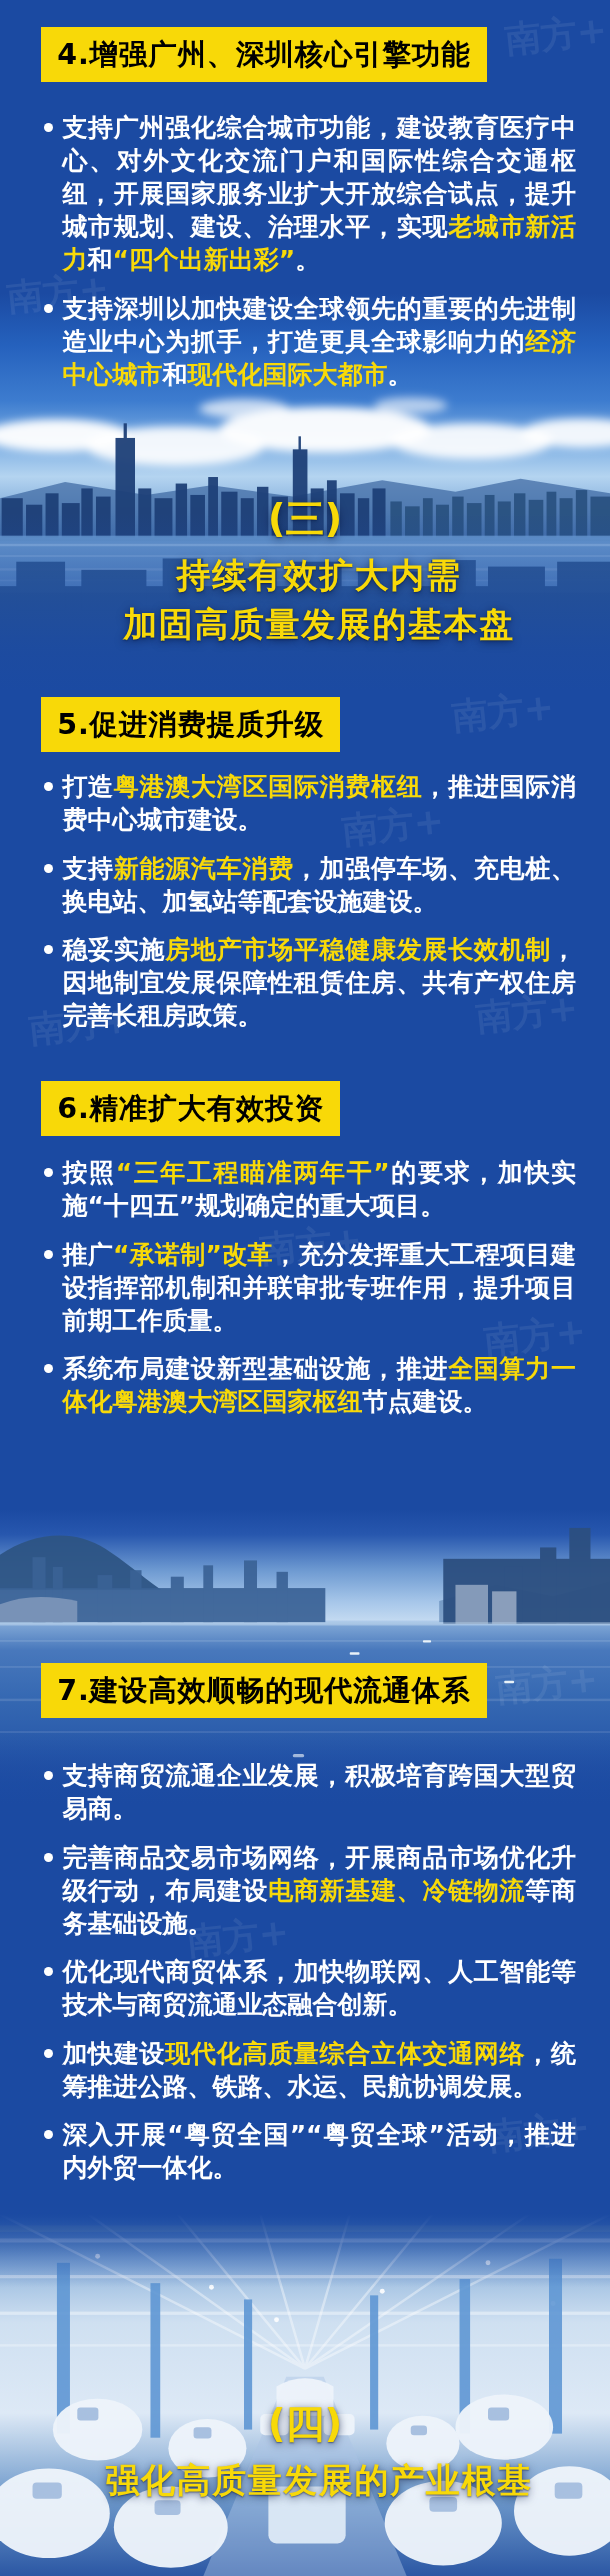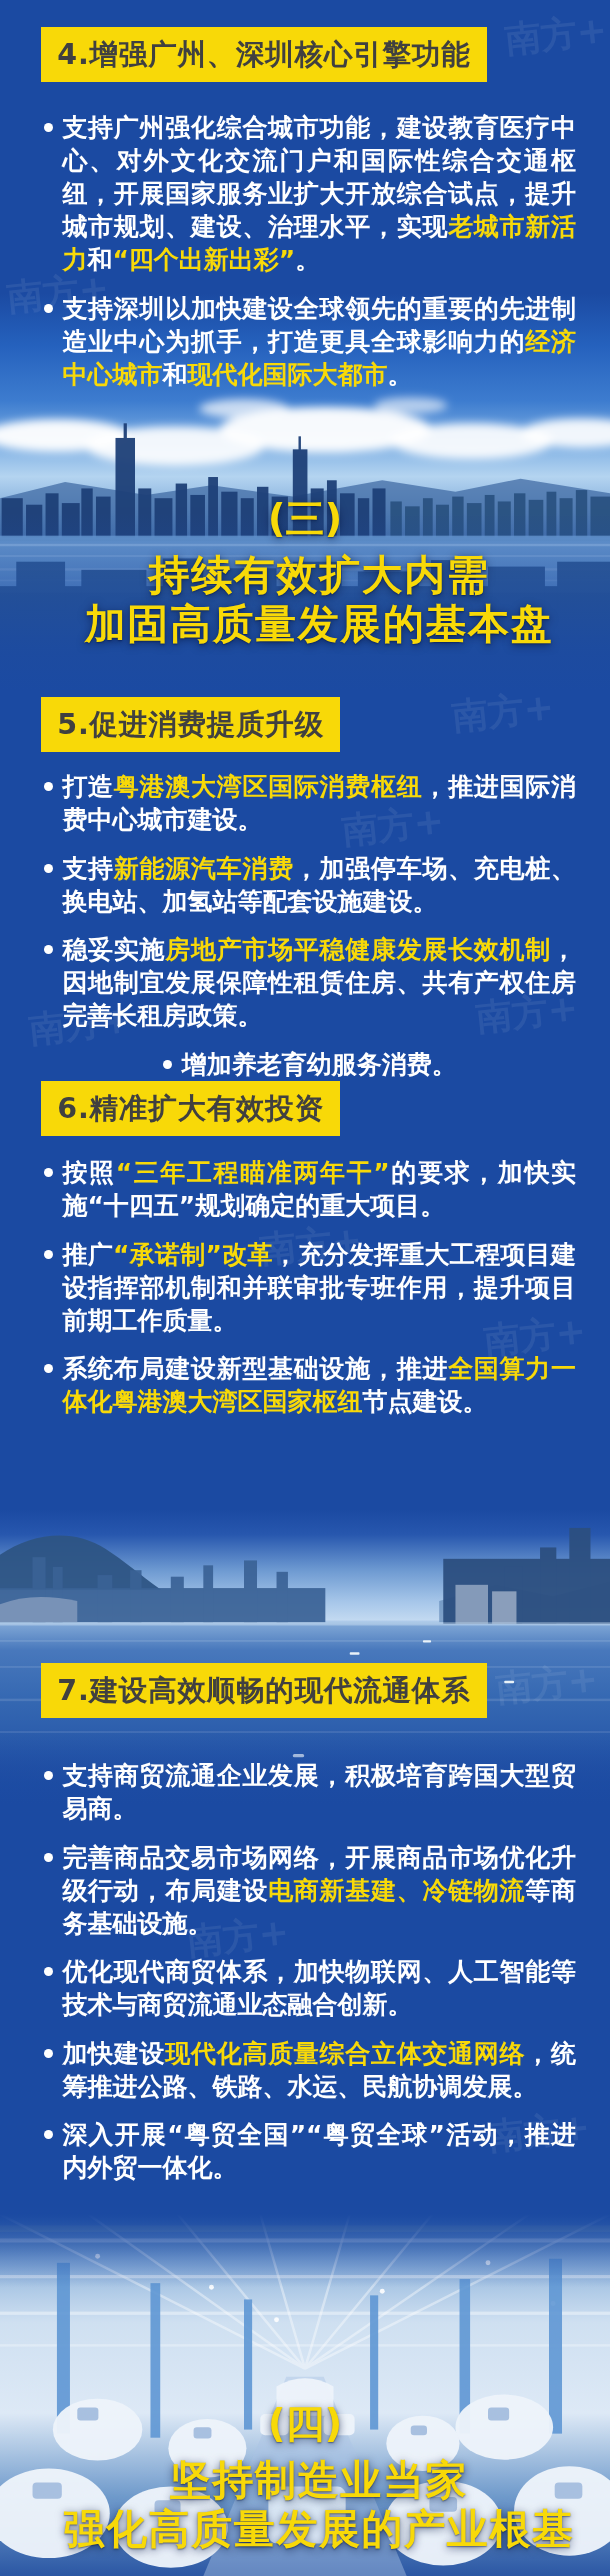--- a/index.html
+++ b/index.html
@@ -12,42 +12,42 @@
   #photo1{top:293px;height:399px;}
   #photo2{top:1510px;height:305px;}
   #photo3{top:2214px;height:362px;}
   .photo svg{display:block;width:100%;height:100%;}
 
   .wm{position:absolute;z-index:1;color:#ffffff;opacity:.07;font-size:36px;
       font-weight:bold;transform:rotate(-6deg);pointer-events:none;white-space:nowrap;}
 
   .sec-header{
     position:absolute;left:41px;z-index:2;
-    background:#f8d908;color:#404040;
+    background:#f8d908;color:#000000;
     font-size:28.5px;font-weight:bold;line-height:1;
     padding:14px 16.3px 12.2px 16.3px;letter-spacing:0.8px;white-space:nowrap;
   }
   #h4{top:27px;} #h5{top:697px;} #h6{top:1081px;} #h7{top:1663px;text-align:center;}
 
   .blist{position:absolute;left:42px;width:534px;z-index:2;
          list-style:none;margin:0;padding:0;}
   #l4{top:111px;} #l5{top:770px;} #l6{top:1156px;} #l7{top:1759px;}
   .bullet{display:flex;margin-bottom:15.5px;justify-content:center;}
   .dot{flex:0 0 auto;width:9px;height:9px;border-radius:50%;background:#ffffff;
        margin:12.2px 9.8px 0 1.6px;}
   .bt{margin:0;color:#ffffff;font-size:25px;line-height:33px;font-weight:bold;
       text-align:justify;}
   .bt .hl{color:#f8d908;}
 
   .part-title{position:absolute;left:0;width:610px;z-index:2;text-align:center;
       color:#f8d908;font-weight:bold;
       text-shadow:0 2.4px 8.1px rgba(4,18,60,.65),0 0.8px 1.6px rgba(4,18,60,.5);}
   #p3{top:498px;} #p4{top:2403px;}
   .pt-num{font-size:39px;line-height:42px;margin-bottom:11.4px;}
-  .pt-line{font-size:41px;line-height:49px;letter-spacing:1.6px;margin-left:28px;}
+  .pt-line{font-size:34px;line-height:49px;letter-spacing:1.6px;margin-left:28px;}
 </style>
 </head>
 <body>
 
 <div class="photo" id="photo1">
 <svg viewBox="0 0 750 490" preserveAspectRatio="none">
   <defs>
     <linearGradient id="g1sky" x1="0" y1="0" x2="0" y2="1">
       <stop offset="0" stop-color="#1b4aa2"></stop>
           <stop offset="0.13" stop-color="#2561bd"></stop>
@@ -318,24 +318,20 @@
     <p class="bt"><span>打造</span><span class="hl">粤港澳大湾区国际消费枢纽</span><span>，推进国际消费中心城市建设。</span></p>
   </li>
   <li class="bullet">
     <span class="dot"></span>
     <p class="bt"><span>支持</span><span class="hl">新能源汽车消费</span><span>，加强停车场、充电桩、换电站、加氢站等配套设施建设。</span></p>
   </li>
   <li class="bullet">
     <span class="dot"></span>
     <p class="bt"><span>稳妥实施</span><span class="hl">房地产市场平稳健康发展长效机制</span><span>，因地制宜发展保障性租赁住房、共有产权住房完善长租房政策。</span></p>
   </li>
-  <li class="bullet">
-    <span class="dot"></span>
-    <p class="bt"><span>增加养老育幼服务消费。</span></p>
-  </li>
 </ul>
 
 <div class="sec-header" id="h6">6.精准扩大有效投资</div>
 <ul class="blist" id="l6">
   <li class="bullet">
     <span class="dot"></span>
     <p class="bt"><span>按照</span><span class="hl">“三年工程瞄准两年干”</span><span>的要求，加快实施“十四五”规划确定的重大项目。</span></p>
   </li>
   <li class="bullet">
     <span class="dot"></span>
@@ -366,16 +362,15 @@
     <p class="bt"><span>加快建设</span><span class="hl">现代化高质量综合立体交通网络</span><span>，统筹推进公路、铁路、水运、民航协调发展。</span></p>
   </li>
   <li class="bullet">
     <span class="dot"></span>
     <p class="bt"><span>深入开展“粤贸全国”“粤贸全球”活动，推进内外贸一体化。</span></p>
   </li>
 </ul>
 
 <div class="part-title" id="p4">
   <div class="pt-num">(四)</div>
-  <div class="pt-line">坚持制造业当家</div>
   <div class="pt-line">强化高质量发展的产业根基</div>
 </div>
 
 
 </body></html>

